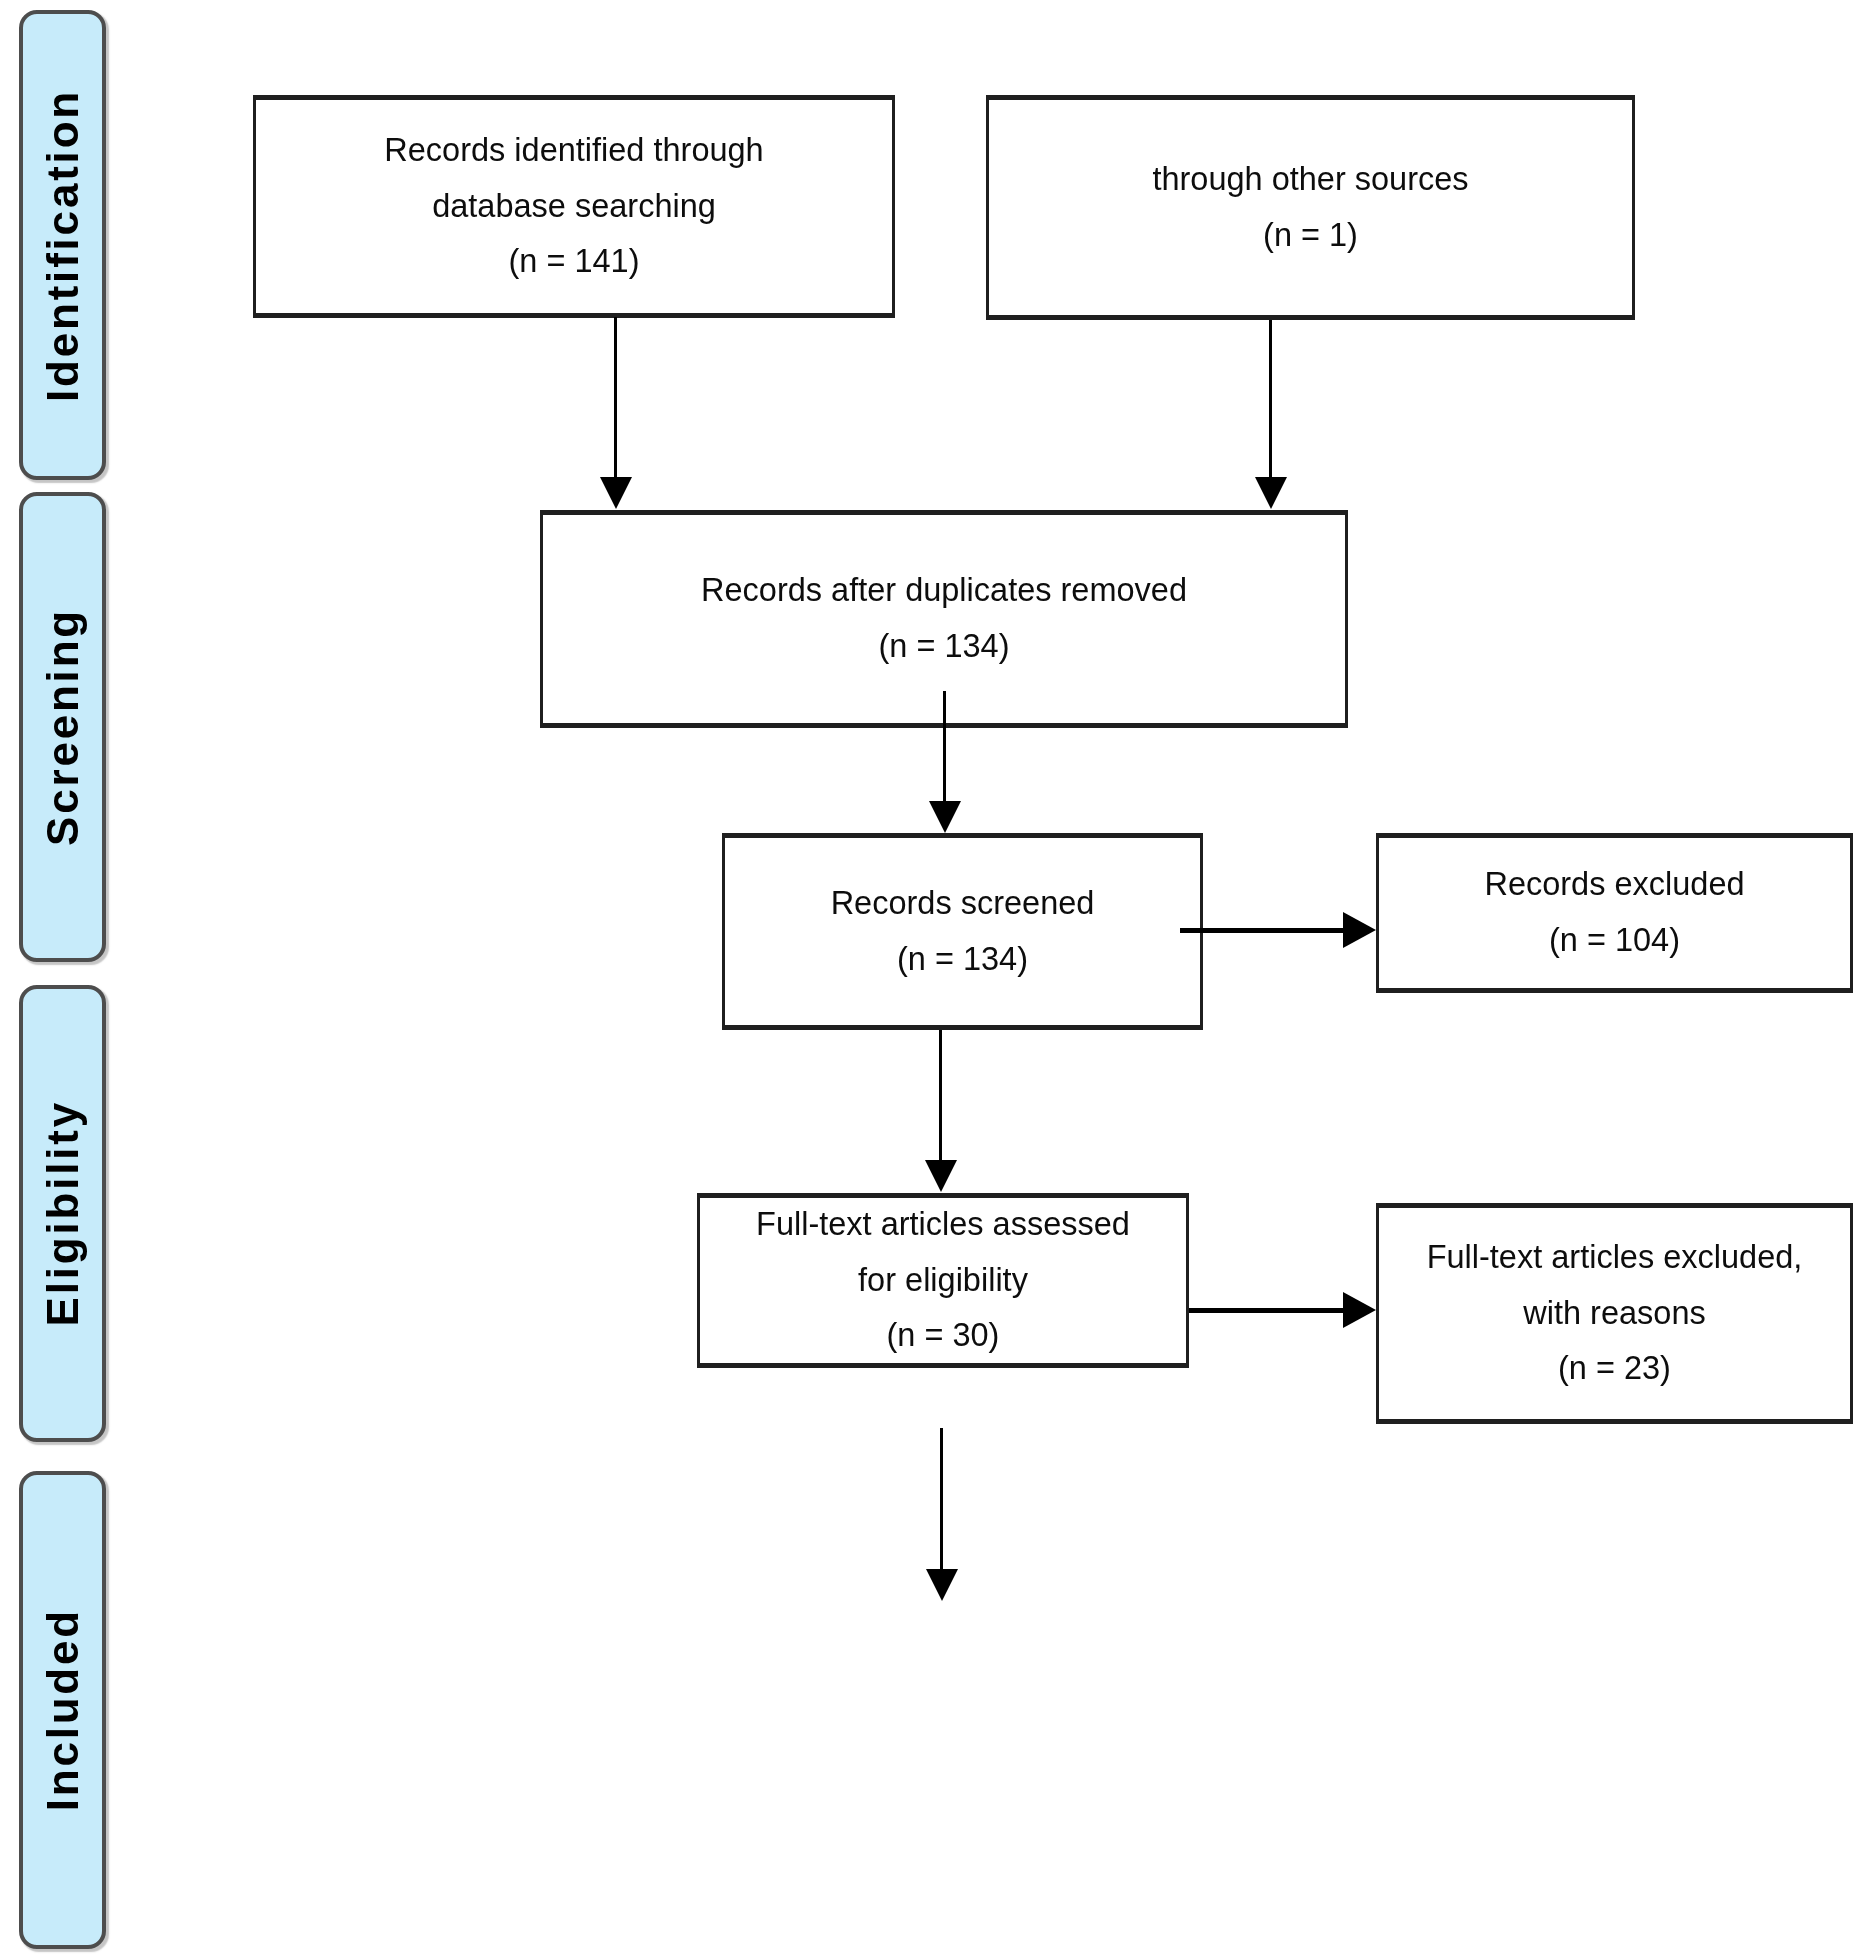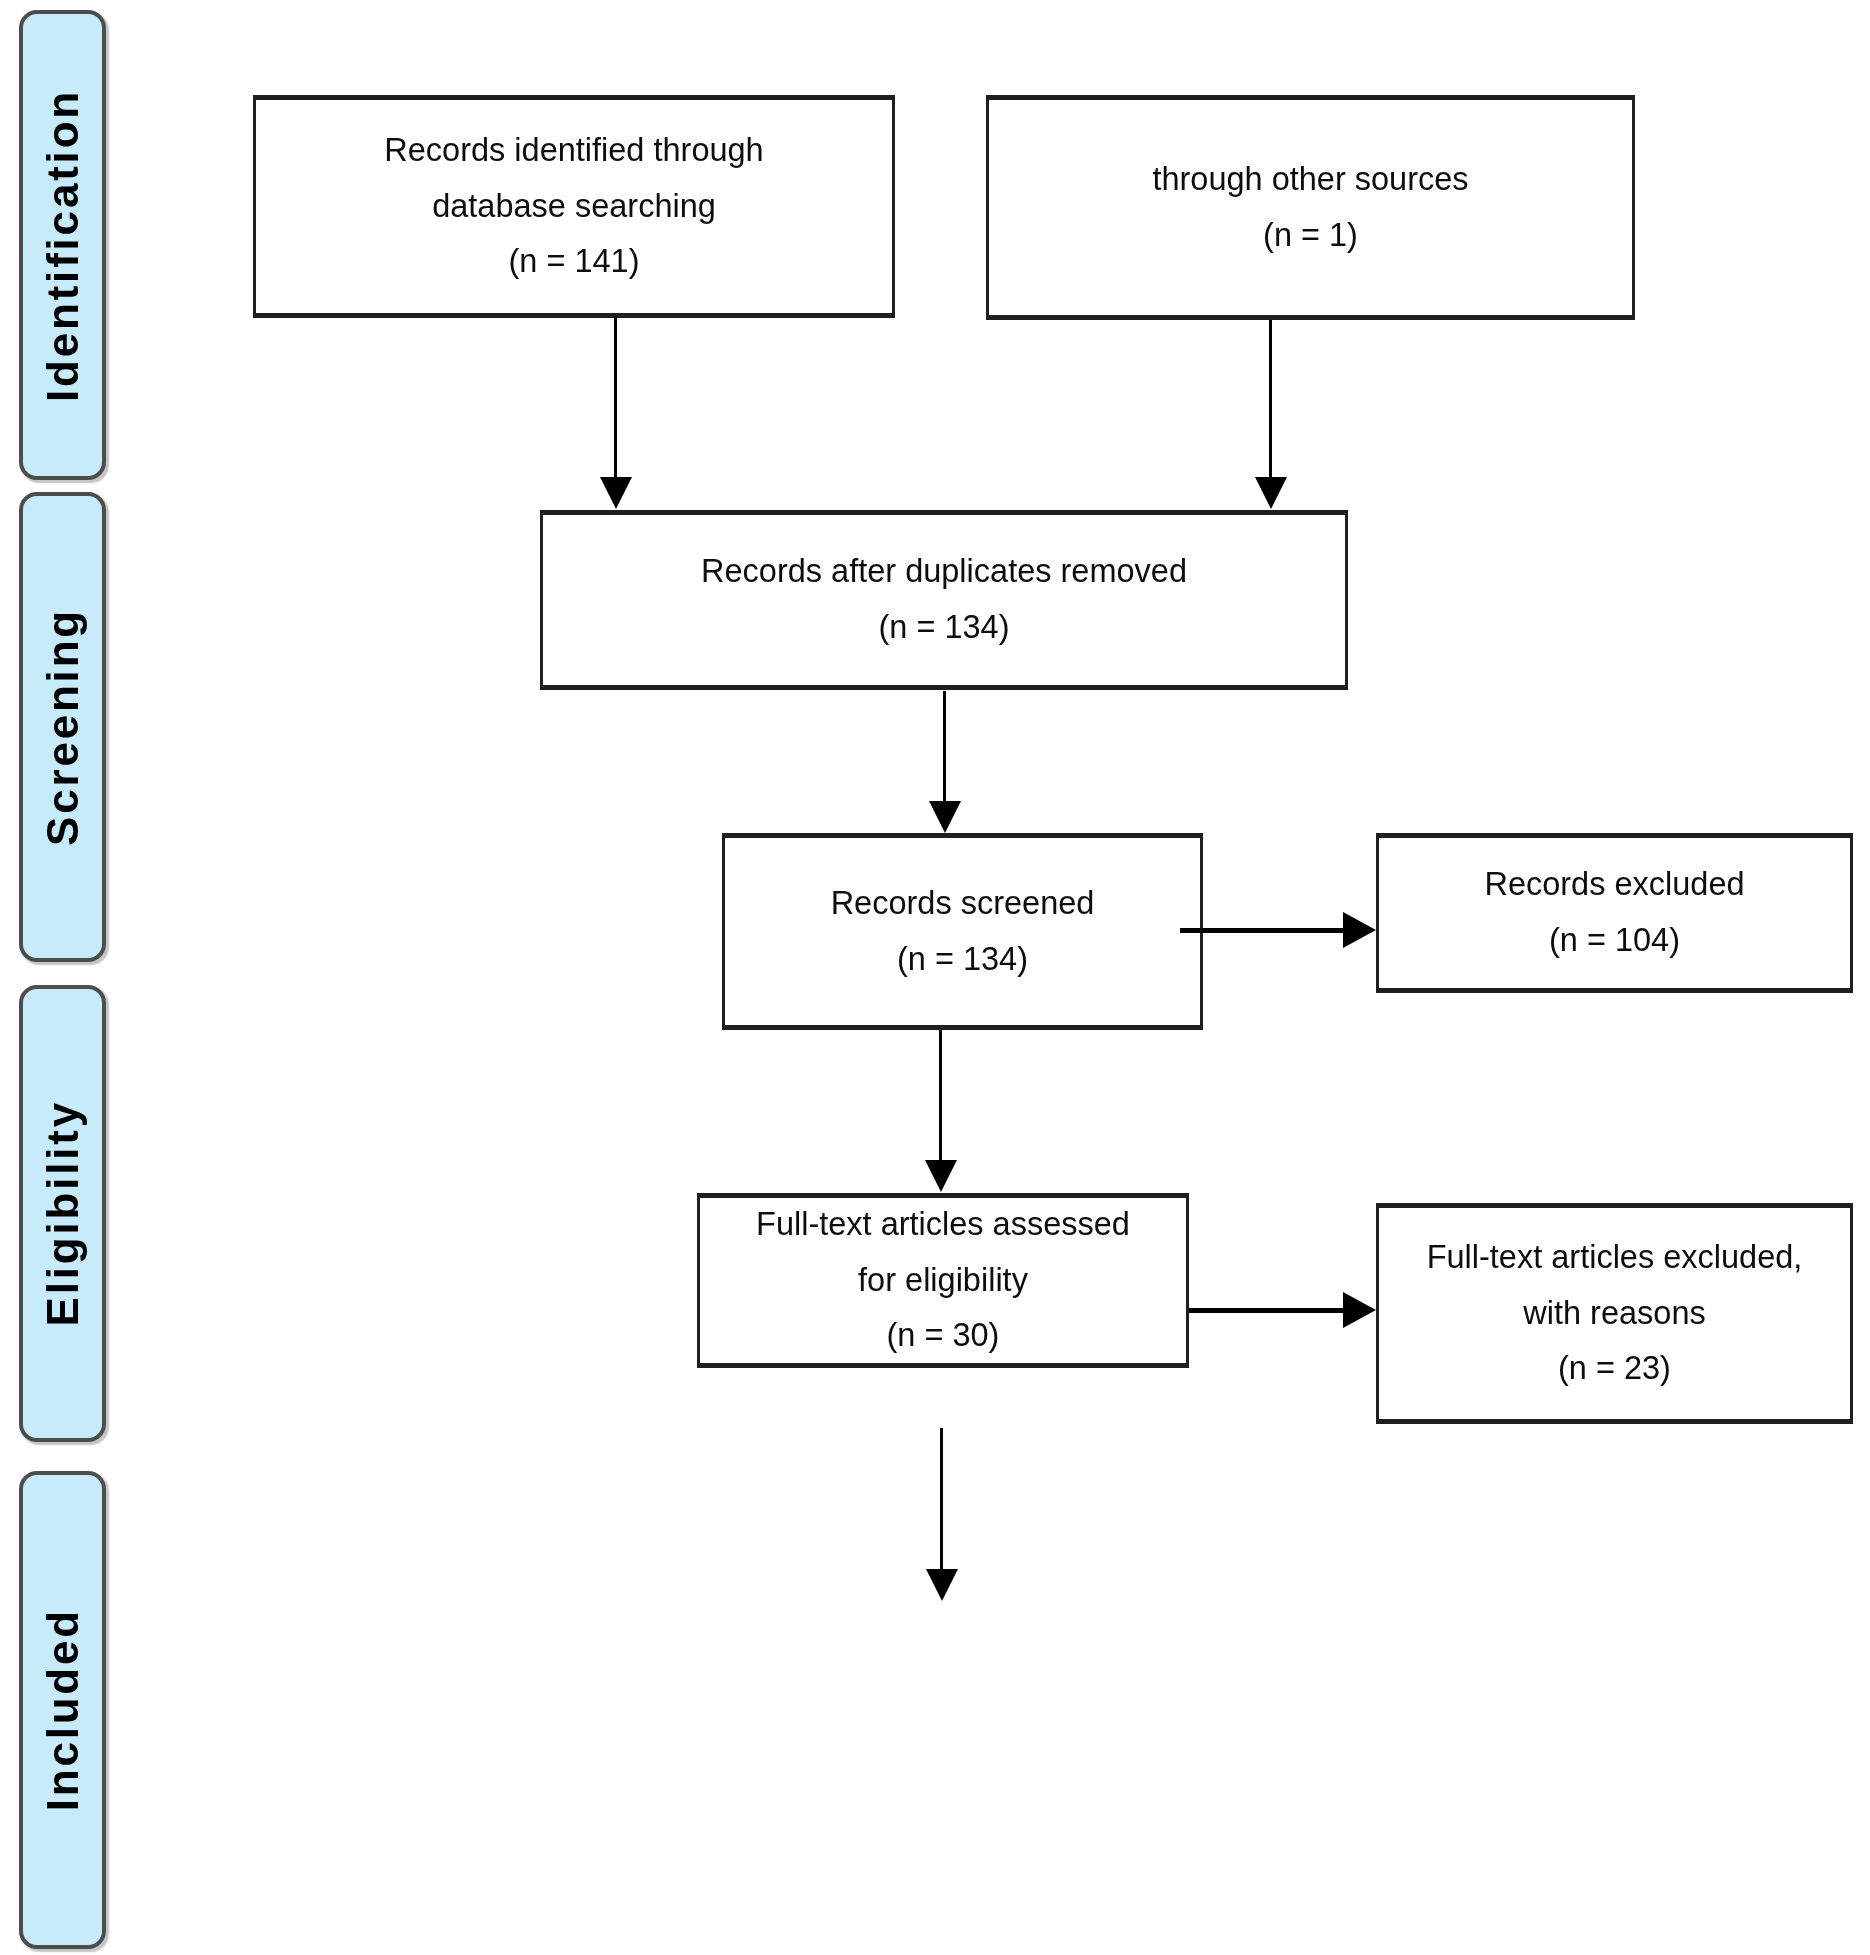--- a/index.html
+++ b/index.html
@@ -130,21 +130,21 @@
     <div class="bline">Records identified through</div>
     <div class="bline">database searching</div>
     <div class="bline">(n = 141)</div>
   </div>
 
   <div class="fbox" style="left:986px; top:95px; width:649px; height:225px;">
     <div class="bline">through other sources</div>
     <div class="bline">(n = 1)</div>
   </div>
 
-  <div class="fbox" style="left:540px; top:510px; width:808px; height:180px;text-align:center;">
+  <div class="fbox" style="left:540px; top:510px; width:808px; height:218px;text-align:center;">
     <div class="bline">Records after duplicates removed</div>
     <div class="bline">(n = 134)</div>
   </div>
 
   <div class="fbox" style="left:722px; top:833px; width:481px; height:197px;">
     <div class="bline">Records screened</div>
     <div class="bline">(n = 134)</div>
   </div>
 
   <div class="fbox" style="left:1376px; top:833px; width:477px; height:160px;">

